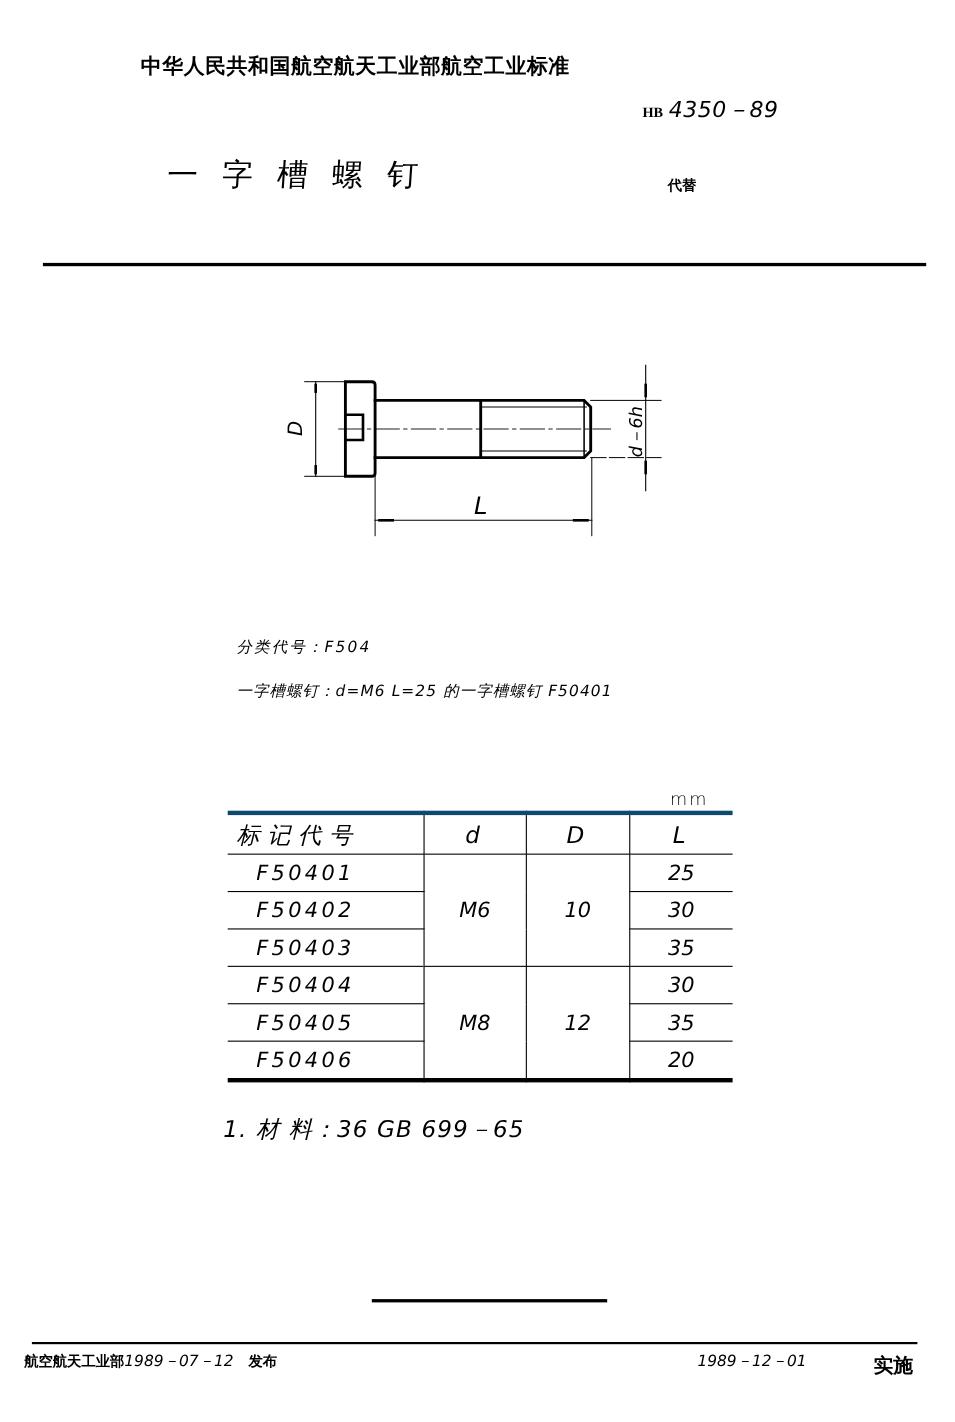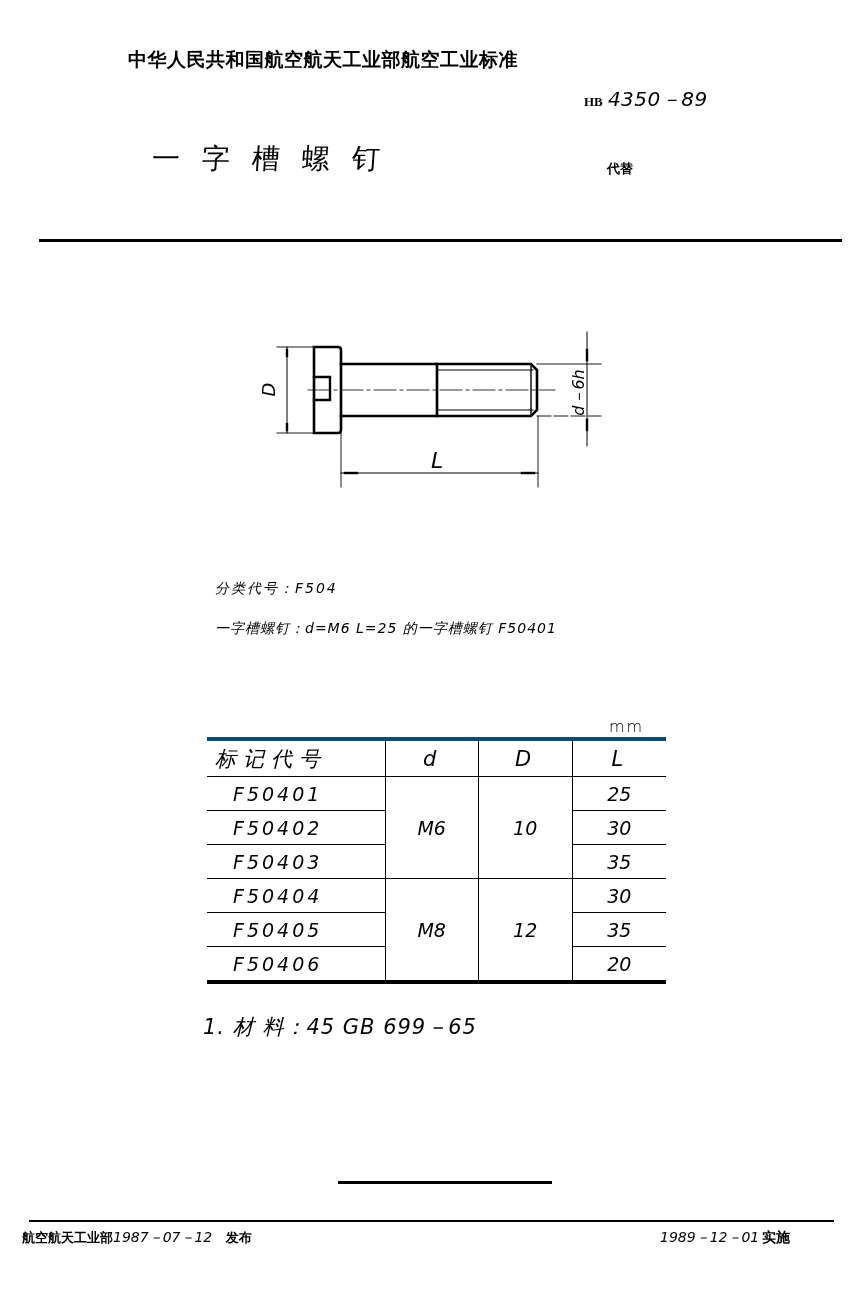--- a/index.html
+++ b/index.html
@@ -23,22 +23,22 @@
     table.spec td.col1, table.spec th.col1 { width: 158px; text-align: left; padding-left: 26px; border-right: 1.5px solid #000; letter-spacing: 3px; }
     table.spec th.col1 { padding-left: 8px; letter-spacing: 7px; }
     table.spec td.col2, table.spec th.col2 { width: 98px; border-right: 1.5px solid #000; }
     table.spec td.col3, table.spec th.col3 { width: 100px; border-right: 1.5px solid #000; }
     table.spec td.col4, table.spec th.col4 { width: 100px; }
     table.spec tr:last-child td { border-bottom: none; }
     .notes { left: 203px; top: 1010px; font-size: 21px; font-style: italic; font-weight: 300; line-height: 34px; }
     .note { display: block; letter-spacing: 1px; }
     .footer-left { left: 22px; top: 1229px; font-size: 13px; font-weight: bold; }
     .footer-left .dt { font-style: italic; font-weight: normal; font-size: 14px; }
-    .footer-right-date { left: 634px; top: 1229px; font-size: 14px; font-style: italic; margin-left: 26px; }
-    .footer-right-label { left: 762px; top: 1229px; font-size: 14px; font-weight: bold; }
+    .footer-right-date { left: 634px; top: 1229px; font-size: 14px; font-style: italic; }
+    .footer-right-label { left: 794px; top: 1229px; font-size: 18px; font-weight: bold; }
     svg.drawing { position: absolute; left: 0; top: 0; }
   </style>
 </head>
 <body>
 
 <div class="abs org-title">中华人民共和国航空航天工业部航空工业标准</div>
 <div class="abs std-num">
   <span class="hb">HB</span>
   <span class="num">4350－89</span>
 </div>
@@ -128,23 +128,23 @@
     <td class="col4">35</td>
   </tr>
   <tr>
     <td class="col1">F50406</td>
     <td class="col4">20</td>
   </tr>
 </tbody>
   </table>
 
 <div class="abs notes">
-  <span class="note">1. 材   料：45  GB 699－65</span>
+  <span class="note">1. 材   料：36  GB 699－65</span>
 </div>
 
 <div class="rule" style="left:338px; top:1181px; width:214px; height:2.5px;"></div>
 
 <div class="rule" style="left:29px; top:1220px; width:805px; height:1.8px;"></div>
 <div class="abs footer-left">
-  <span>航空航天工业部</span><span class="dt">1987－07－12</span>&nbsp;&nbsp;&nbsp;<span>发布</span>
+  <span>航空航天工业部</span><span class="dt">1989－07－12</span>&nbsp;&nbsp;&nbsp;<span>发布</span>
 </div>
 <div class="abs footer-right-date">1989－12－01</div>
 <div class="abs footer-right-label">实施</div>
 
 </body></html>

